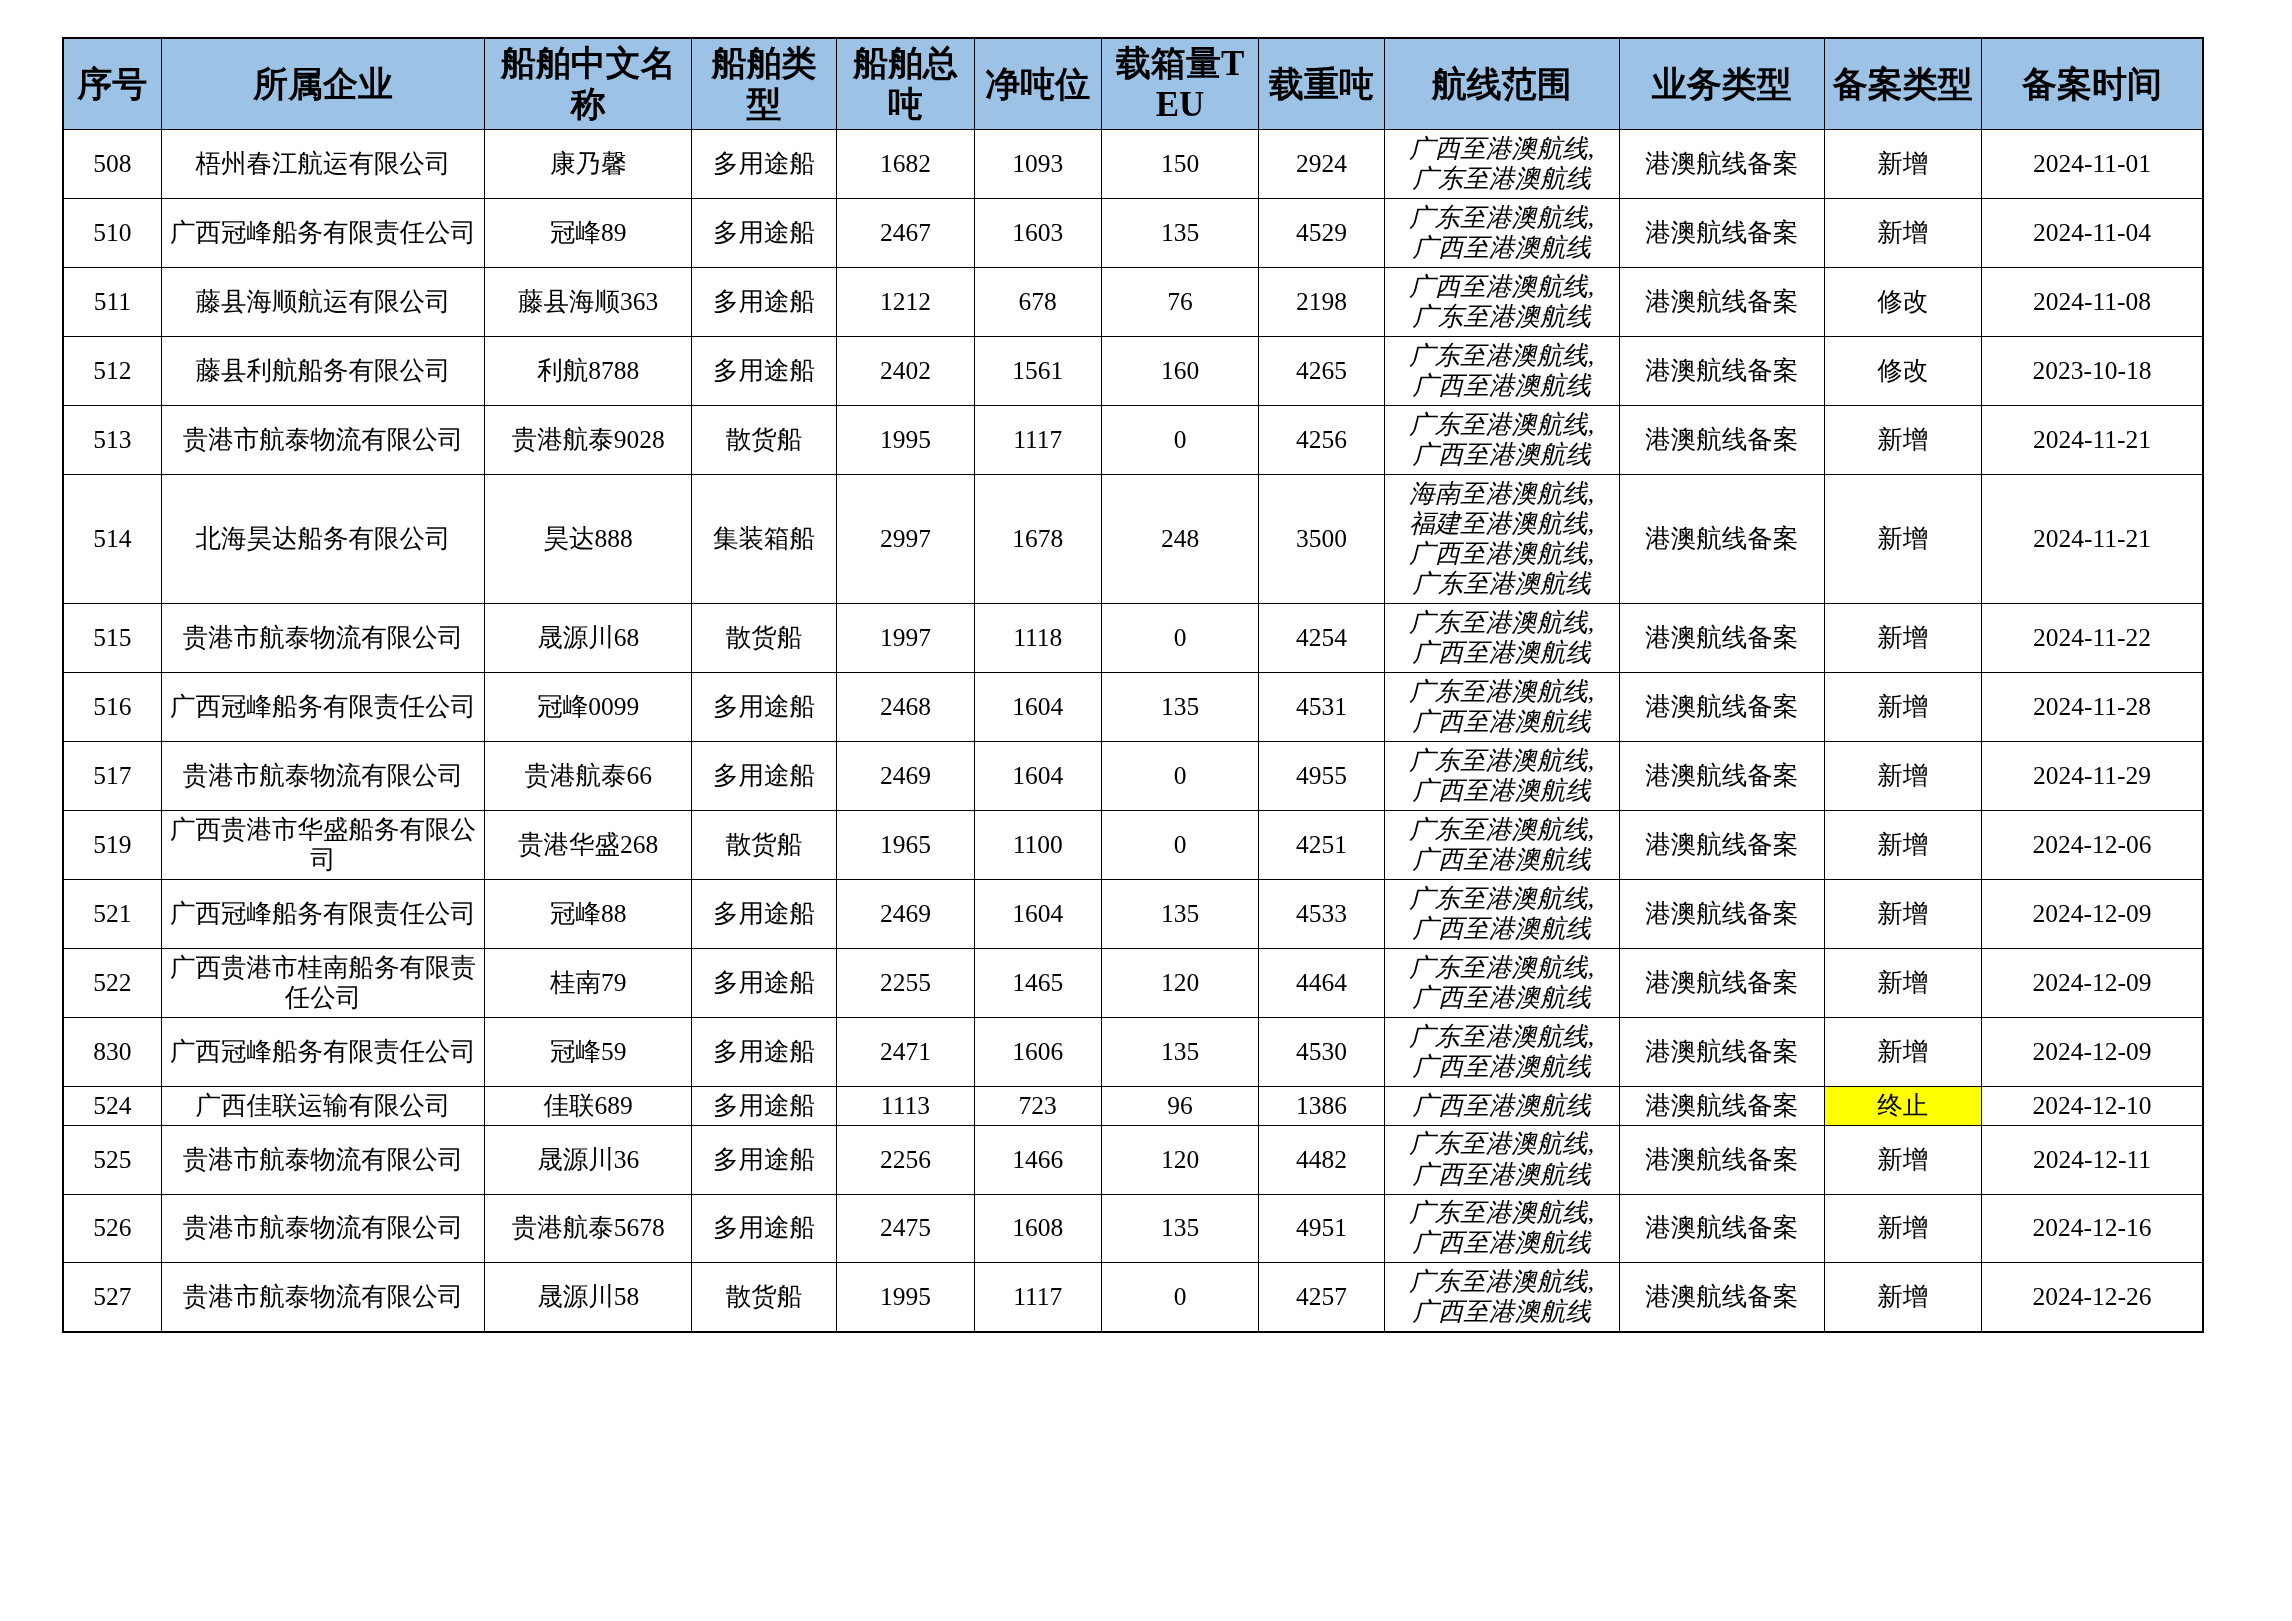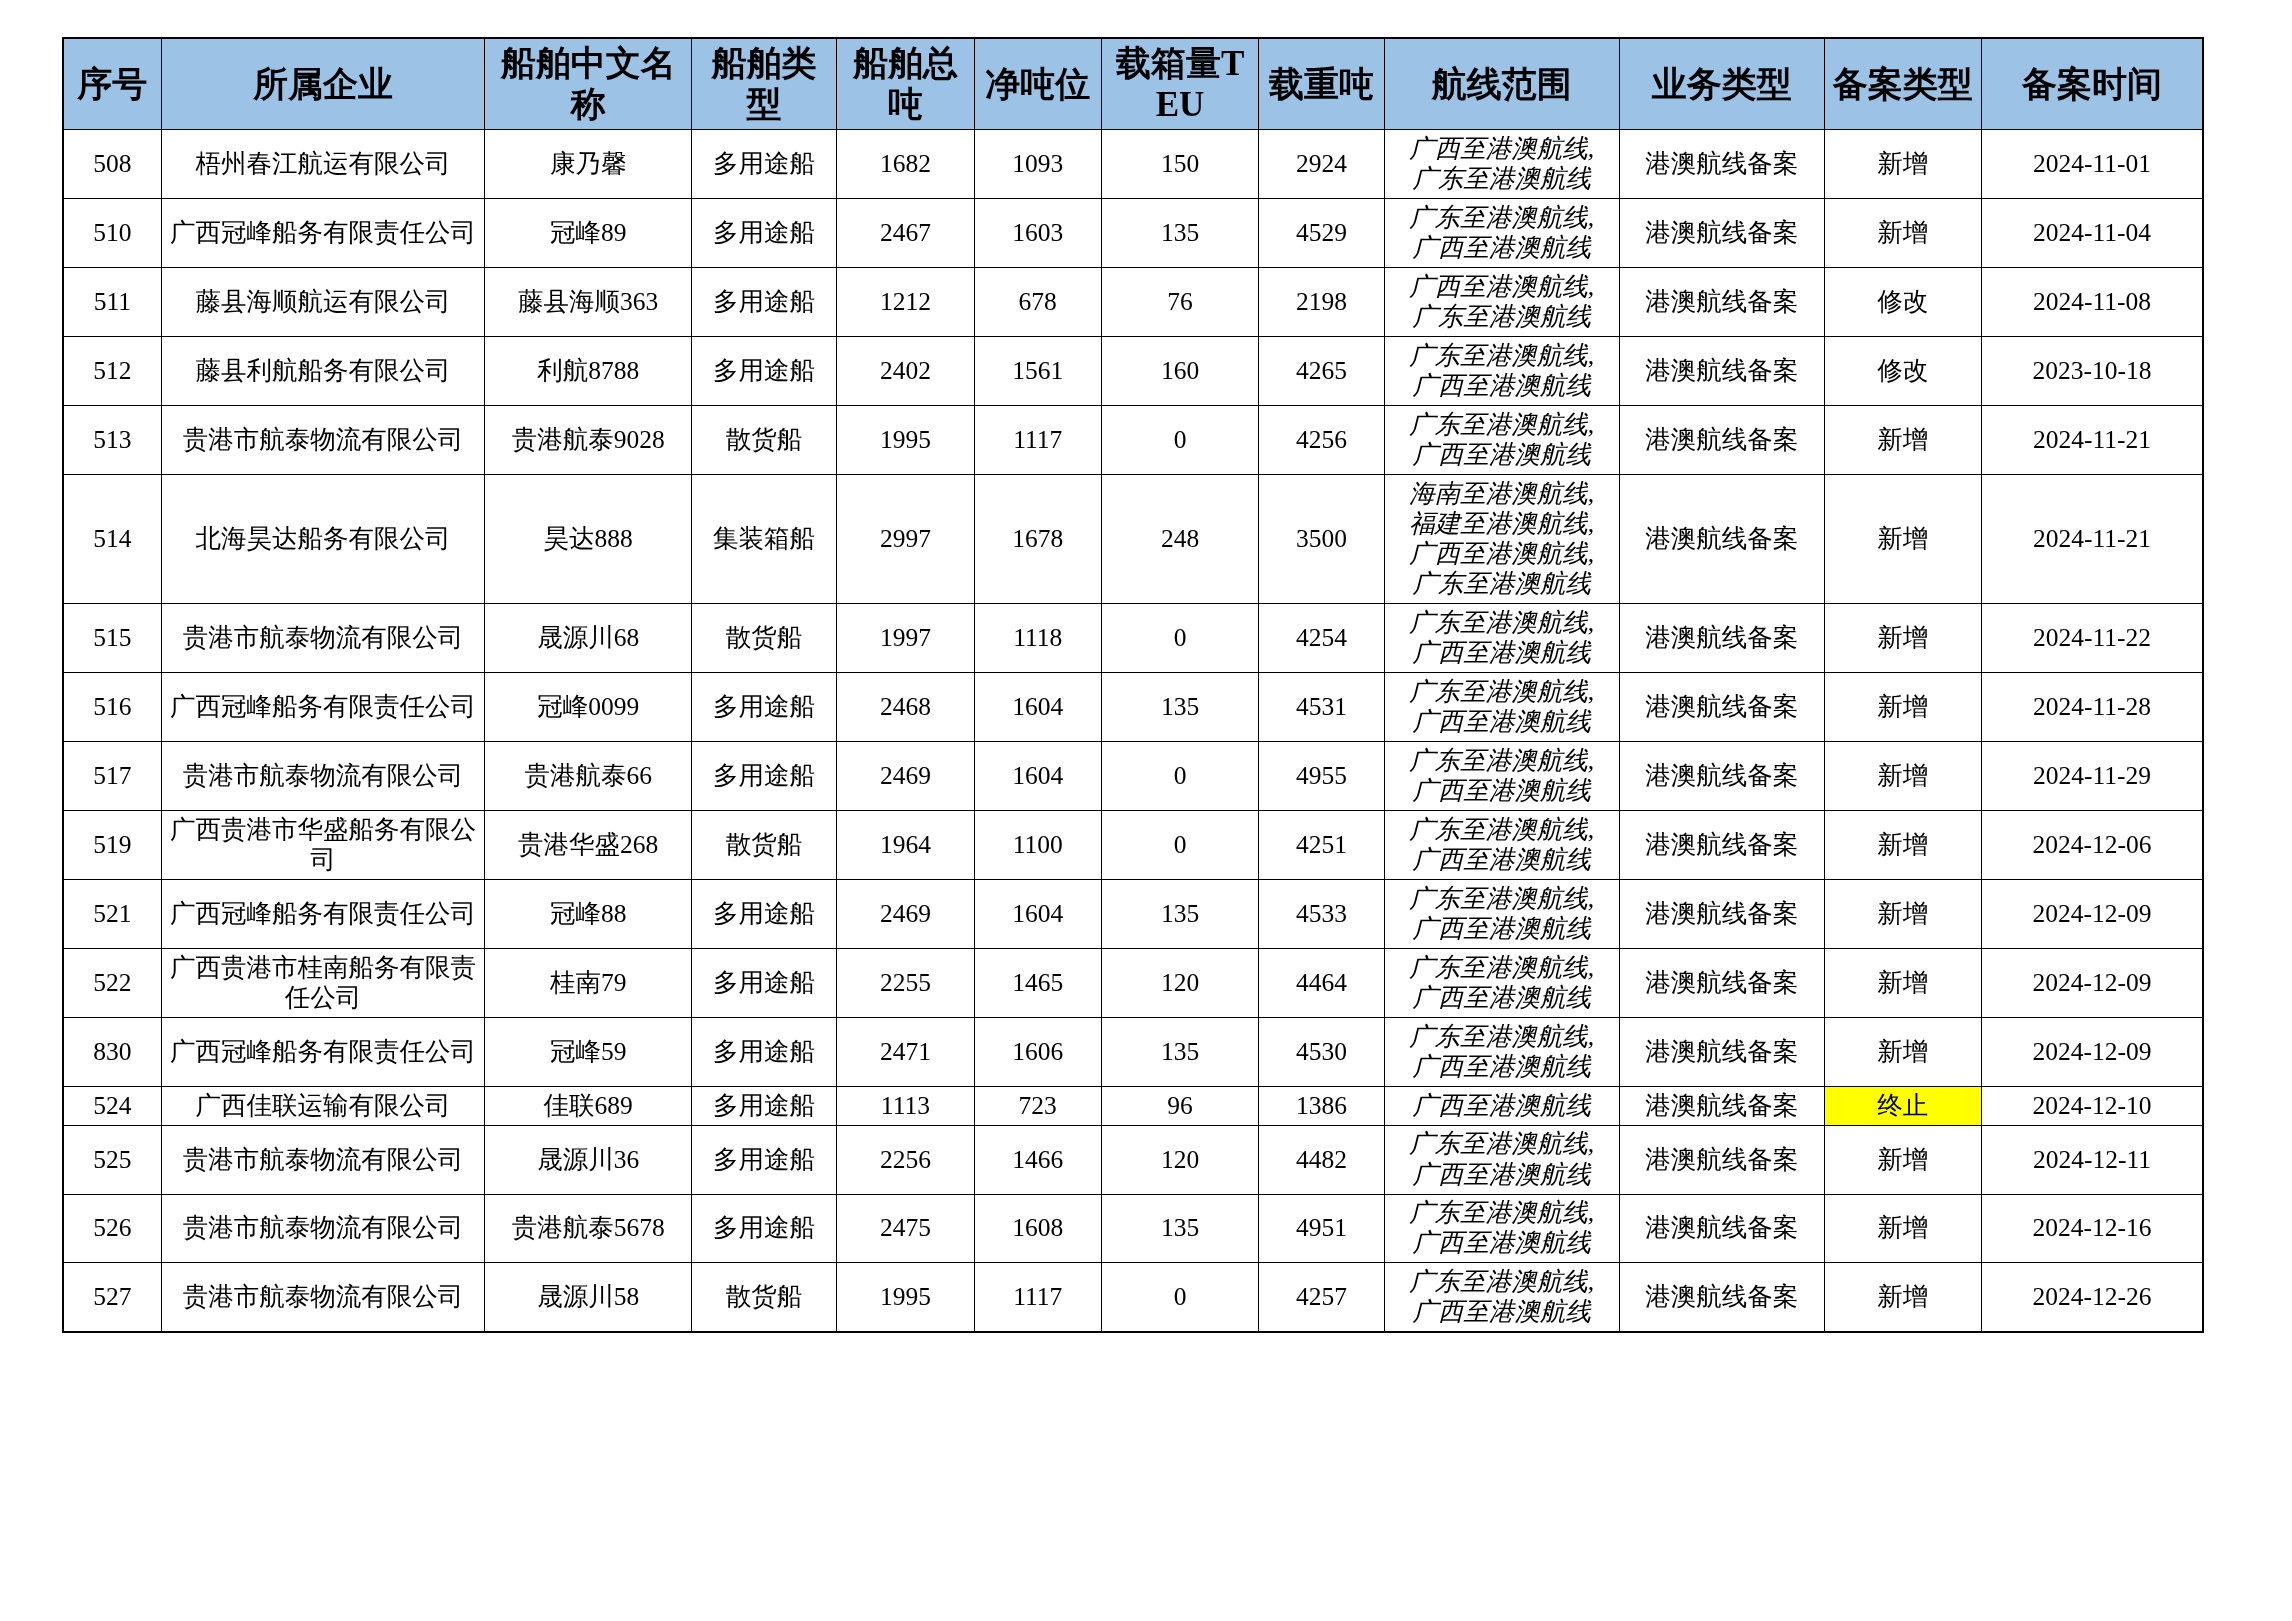--- a/index.html
+++ b/index.html
@@ -242,21 +242,21 @@
 广西至港澳航线</td>
           <td class="biz">港澳航线备案</td>
           <td class="company">新增</td>
           <td class="date">2024-11-29</td>
         </tr>
         <tr>
           <td class="num">519</td>
           <td class="company">广西贵港市华盛船务有限公司</td>
           <td class="company">贵港华盛268</td>
           <td class="company">散货船</td>
-          <td class="num">1964</td>
+          <td class="num">1965</td>
           <td class="num">1100</td>
           <td class="num">0</td>
           <td class="num">4251</td>
           <td class="route">广东至港澳航线,
 广西至港澳航线</td>
           <td class="biz">港澳航线备案</td>
           <td class="company">新增</td>
           <td class="date">2024-12-06</td>
         </tr>
         <tr>

